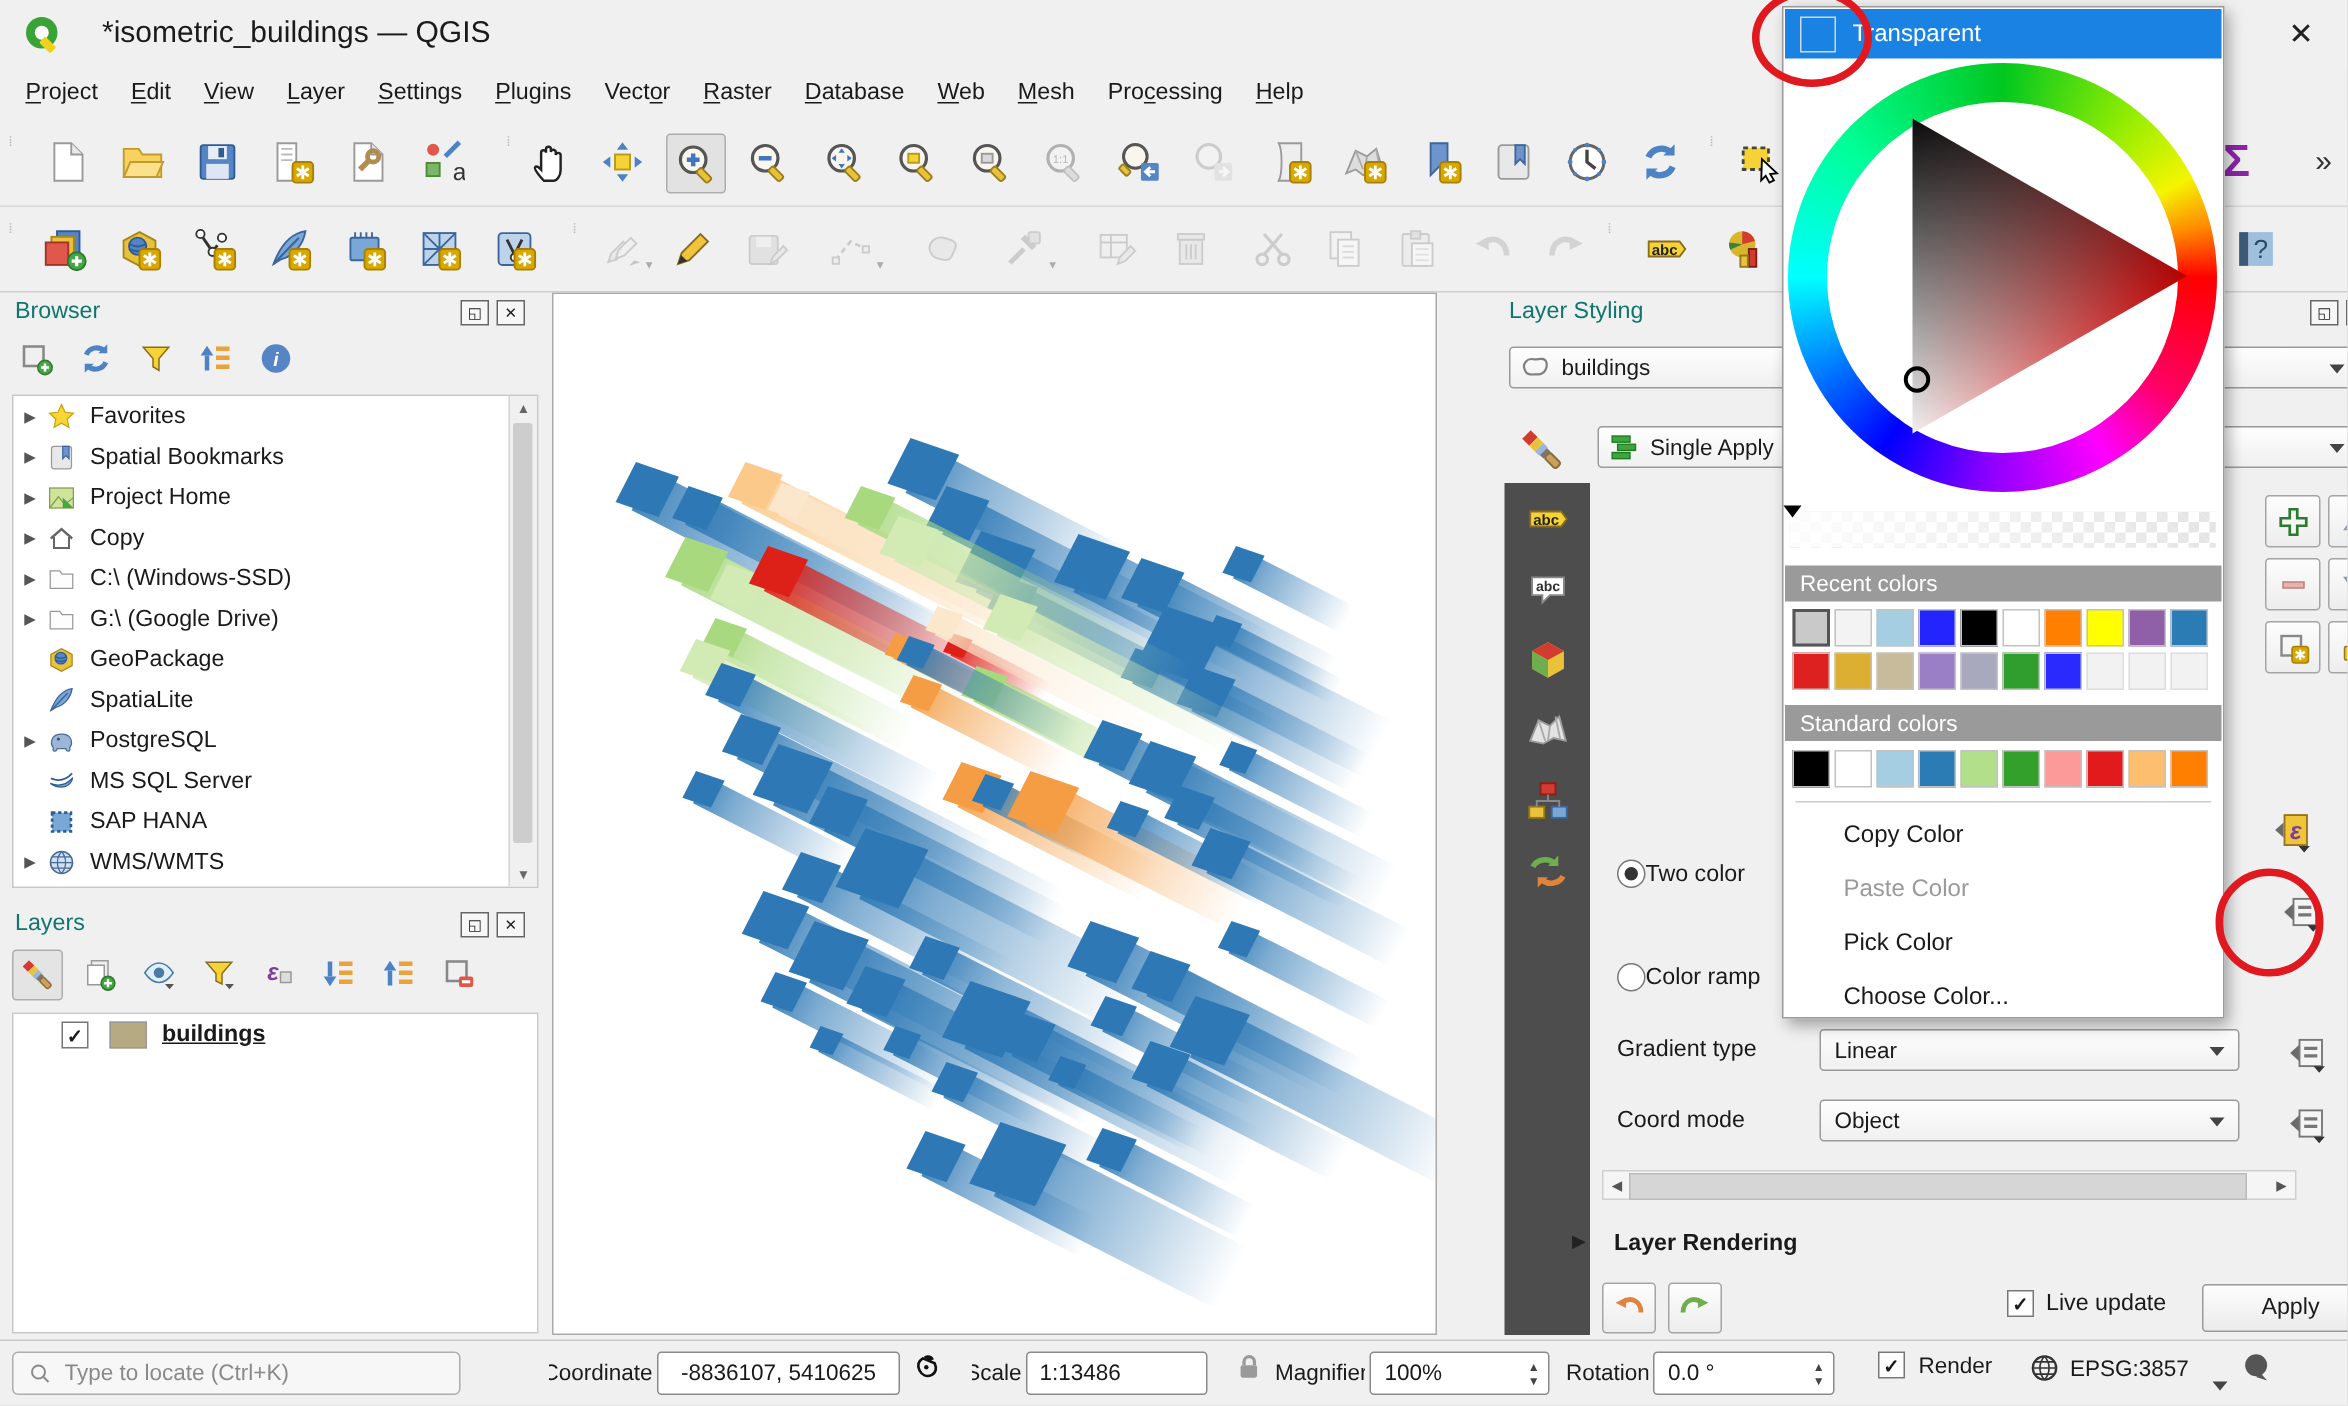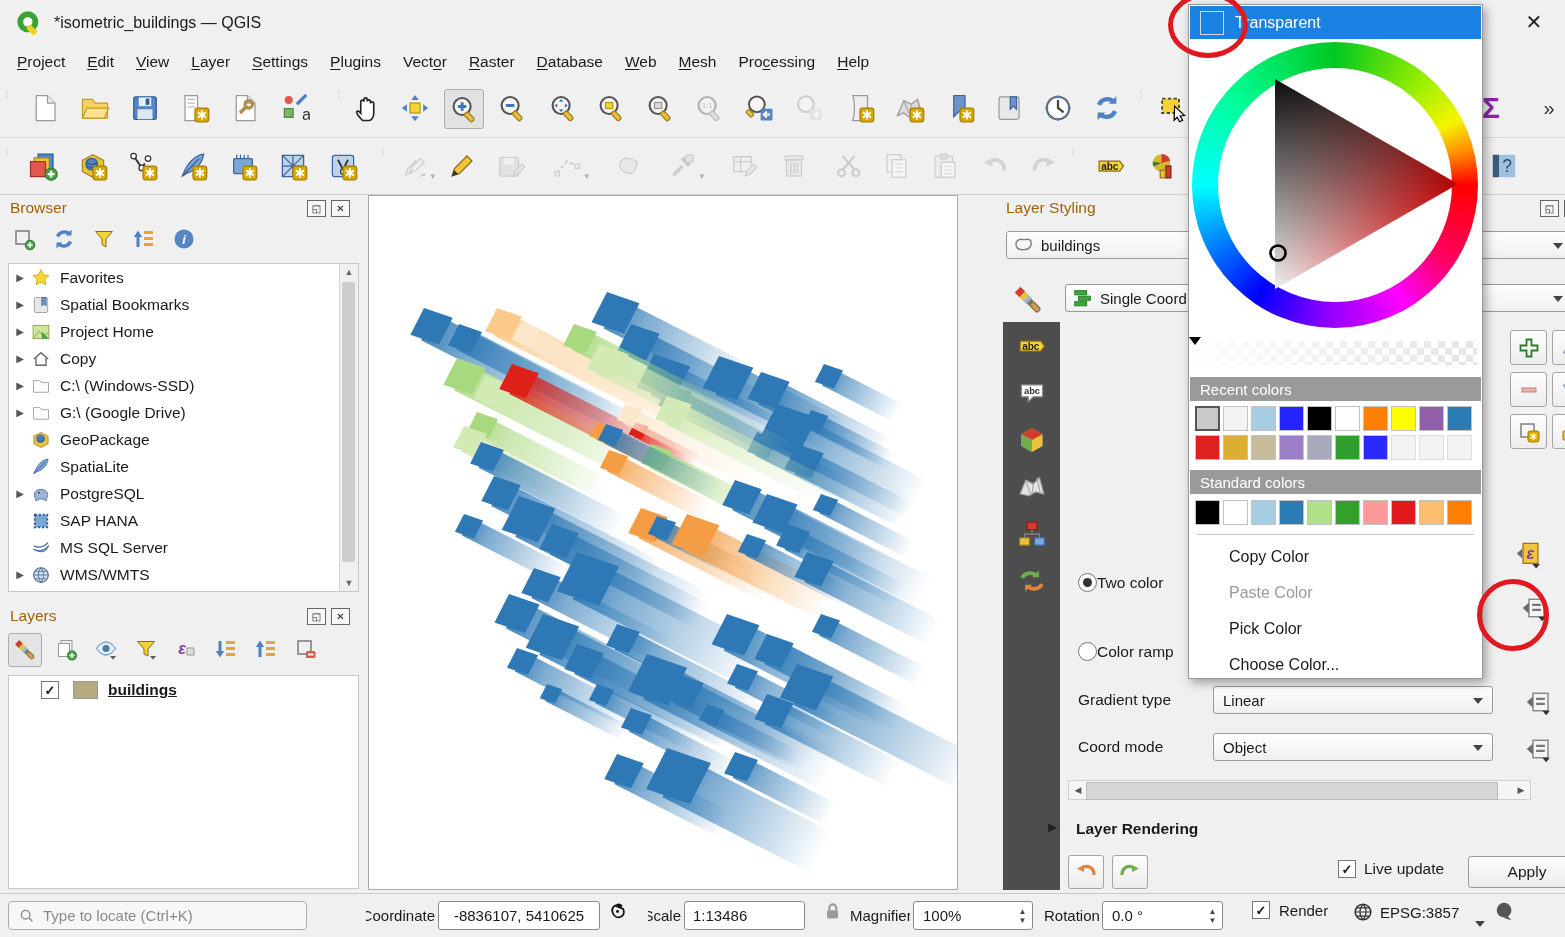--- a/index.html
+++ b/index.html
@@ -1,38 +1,38 @@
 <!DOCTYPE html>
 <html><head>
 <meta charset="utf-8">
 <style>
   html,body{margin:0;padding:0;background:#d4d4d4;font-family:"Liberation Sans",sans-serif;}
   #app{position:relative;width:1565px;height:937px;background:#f0f0f0;overflow:hidden;color:#1a1a1a;}
   
   .titlebar{position:absolute;left:0;top:0;width:100%;height:45px;background:#f0f0f0;display:flex;align-items:center;}
   .qgis-logo{width:28px;height:28px;margin-left:15px;}
-  .win-title{font-size:16px;margin-left:11px;}
+  .win-title{font-size:20px;margin-left:25px;}
   .win-close{position:absolute;right:14px;top:6px;width:34px;height:32px;display:flex;align-items:center;justify-content:center;font-size:20px;color:#222;}
   .menubar{position:absolute;left:0;top:45px;width:100%;height:33px;display:flex;align-items:center;padding-left:6px;font-size:15.5px;}
   .menu-item{padding:4px 11px;}
   .menu-item u{text-underline-offset:2px;}
   
   .tb{position:absolute;left:0;width:100%;background:#f0f0f0;}
   .tb1{top:80px;height:57px;border-bottom:1px solid #d8d8d8;}
   .tb2{top:138px;height:56px;border-bottom:1px solid #cfcfcf;}
   .tbi{position:absolute;top:9px;width:38px;height:38px;display:flex;align-items:center;justify-content:center;}
   .tbi svg{width:30px;height:30px;}
   .tbi.active{background:#e2e2e2;border:1px solid #adadad;border-radius:3px;}
   .dis{opacity:.4;filter:grayscale(1);}
   .sep{position:absolute;top:12px;width:8px;height:32px;color:#b5b5b5;font-size:9px;line-height:5px;letter-spacing:1px;}
   .ddc{font-size:9px;color:#444;position:absolute;right:-3px;bottom:4px;}
   .glyph-sigma{font-size:30px;font-weight:bold;color:#8e24a8;}
   .glyph-chev{font-size:20px;color:#333;}
   
-  .panel-title{font-size:15.5px;color:#a16207;}
+  .panel-title{font-size:15.5px;color:#0f766e;}
   .pbtns{position:absolute;right:10px;top:5px;display:flex;gap:5px;}
   .pbtn{width:17px;height:15px;border:1px solid #666;font-size:10px;display:flex;align-items:center;justify-content:center;background:#f7f7f7;}
   .browser{position:absolute;left:0;top:195px;width:360px;height:406px;}
   .browser .panel-title{position:absolute;left:10px;top:4px;}
   .ptool{position:absolute;left:8px;top:28px;display:flex;gap:8px;}
   .ptool .ic{width:32px;height:32px;display:flex;align-items:center;justify-content:center;}
   .ptool svg{width:24px;height:24px;}
   .tree{position:absolute;left:8px;top:68px;width:349px;height:327px;background:#fff;border:1px solid #c8c8c8;overflow:hidden;}
   .trow{display:flex;align-items:center;height:27px;font-size:15.5px;}
   .trow .arr{width:22px;text-align:center;color:#555;font-size:10px;}
@@ -663,31 +663,31 @@
           <span class="arr">▶</span>
           <svg viewBox="0 0 24 24" width="20" height="20">
             <path d="M5.5 17.5c-3-4-1.8-11 6.5-11s9.5 7 6.5 11c0 0 1 2.5-1 2.5s-2-2-2-2h-7s0 2-2 2-1-2.5-1-2.5z" fill="#9db6d8" stroke="#4a6b96"></path>
             <circle cx="9.5" cy="10.5" r="1.1" fill="#2c4a6b"></circle>
           </svg>
           <span>PostgreSQL</span>
         </div>
         <div class="trow">
           <span class="arr"></span>
           <svg viewBox="0 0 24 24" width="20" height="20">
-            <rect x="4.5" y="4.5" width="15" height="15" fill="#7aa8d6" stroke="#2e5d94" stroke-dasharray="2.6 2.2" stroke-width="2.2"></rect>
-          </svg>
-          <span>SAP HANA</span>
+            <path d="M3 13.5c6.5 2.5 12.5 2 18-4.5-1.5 7.5-9.5 10-18 4.5z" fill="#7aa8d6" stroke="#2e5d94"></path>
+            <path d="M3.5 9.5c6 2.5 11.5 2 17-4" fill="none" stroke="#2e5d94" stroke-width="1.4"></path>
+          </svg>
+          <span>MS SQL Server</span>
         </div>
         <div class="trow">
           <span class="arr"></span>
           <svg viewBox="0 0 24 24" width="20" height="20">
-            <path d="M3 13.5c6.5 2.5 12.5 2 18-4.5-1.5 7.5-9.5 10-18 4.5z" fill="#7aa8d6" stroke="#2e5d94"></path>
-            <path d="M3.5 9.5c6 2.5 11.5 2 17-4" fill="none" stroke="#2e5d94" stroke-width="1.4"></path>
-          </svg>
-          <span>MS SQL Server</span>
+            <rect x="4.5" y="4.5" width="15" height="15" fill="#7aa8d6" stroke="#2e5d94" stroke-dasharray="2.6 2.2" stroke-width="2.2"></rect>
+          </svg>
+          <span>SAP HANA</span>
         </div>
         <div class="trow">
           <span class="arr">▶</span>
           <svg viewBox="0 0 24 24" width="20" height="20">
             <circle cx="12" cy="12" r="8.8" fill="#cfe0f0" stroke="#4a6b96" stroke-width="1.3"></circle>
             <path d="M3.2 12h17.6M12 3.2a13.5 13.5 0 010 17.6M12 3.2a13.5 13.5 0 000 17.6M5 7.5h14M5 16.5h14" fill="none" stroke="#4a6b96"></path>
           </svg>
           <span>WMS/WMTS</span>
         </div>
         <div class="vscroll">
@@ -1110,21 +1110,21 @@
     </div>
 
     <div class="combo" style="left:69px;top:89px;width:508px">
       <span class="cicon">
           <svg width="22" height="22" viewBox="0 0 24 24">
             <rect x="3" y="4" width="13" height="4.5" fill="#3da73d" stroke="#1f7a1f"></rect>
             <rect x="7" y="10" width="13" height="4.5" fill="#3da73d" stroke="#1f7a1f"></rect>
             <rect x="3" y="16" width="13" height="4.5" fill="#3da73d" stroke="#1f7a1f"></rect>
           </svg>
         </span>
-      <span>Single Coord</span>
+      <span>Single Apply</span>
       <span class="carrow"></span>
     </div>
 
     <div class="darkbar" id="darkbar">
         <div class="dtab">
           <svg viewBox="0 0 24 24" width="30" height="30">
             <path d="M2.5 8h16.5l3 4-3 4H2.5z" fill="#f5d235" stroke="#8a6d1c"></path>
             <text x="11" y="15" font-size="8" font-weight="bold" text-anchor="middle" fill="#222">abc</text>
           </svg>
         </div>

